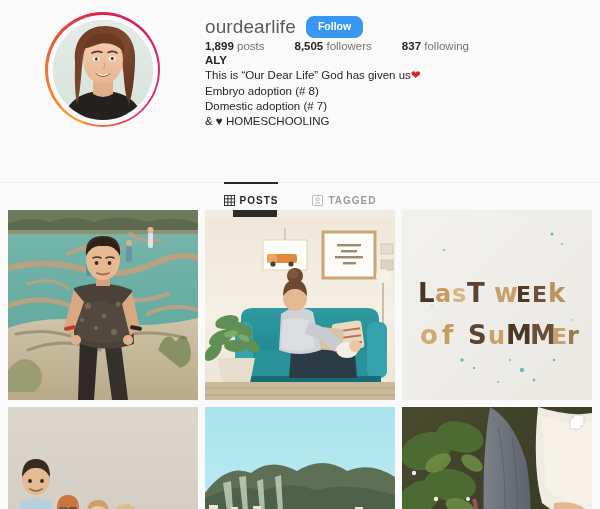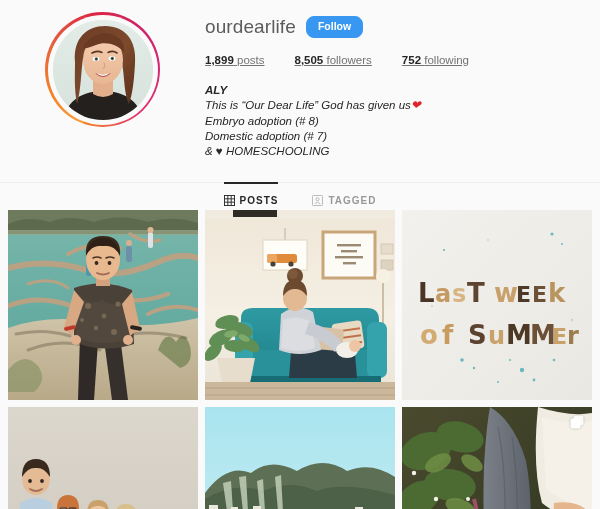--- a/index.html
+++ b/index.html
@@ -103,36 +103,33 @@
     font-weight: bold;
     border: 1px solid #3897f0;
     border-radius: 8px;
     padding: 4px 11px 5px 11px;
     line-height: 11px;
     cursor: pointer;
   }
 
   .stats-row {
     display: flex;
-    margin-top: 14px;
     font-size: 11.5px;
     color: #737373;
     gap: 30px;
-    text-decoration: underline;
   }
 
   .stat { white-space: nowrap; }
   .stat b { color: #262626; font-weight: bold; }
 
   .bio {
-    margin-top: 17px;
+    margin-top: 1px;
     font-size: 11.5px;
     line-height: 15.3px;
     color: #262626;
-    font-style: italic;
   }
 
   .bio-name { font-weight: bold; display: block; }
   .bio-line { display: block; white-space: nowrap; }
   .heart-emoji { color: #e0222a; font-size: 12px; }
 
   
   .tabbar {
     border-top: 1px solid #efefef;
     height: 30px;
@@ -271,21 +268,21 @@
       <div class="stats-row">
         <span class="stat">
           <b>1,899</b>
           <span>posts</span>
         </span>
         <span class="stat">
           <b>8,505</b>
           <span>followers</span>
         </span>
         <span class="stat">
-          <b>752</b>
+          <b>837</b>
           <span>following</span>
         </span>
       </div>
 
       <div class="bio">
         <span class="bio-name">ALY</span>
         <span class="bio-line"><span>This is “Our Dear Life” God has given us</span><span class="heart-emoji">❤</span></span>
         <span class="bio-line">Embryo adoption (# 8)</span>
         <span class="bio-line">Domestic adoption (# 7)</span>
         <span class="bio-line">&amp; ♥ HOMESCHOOLING</span>

